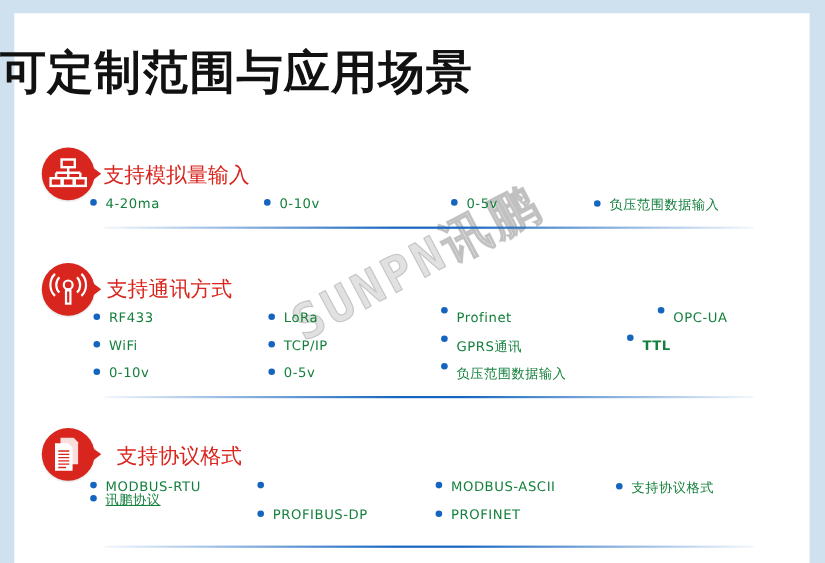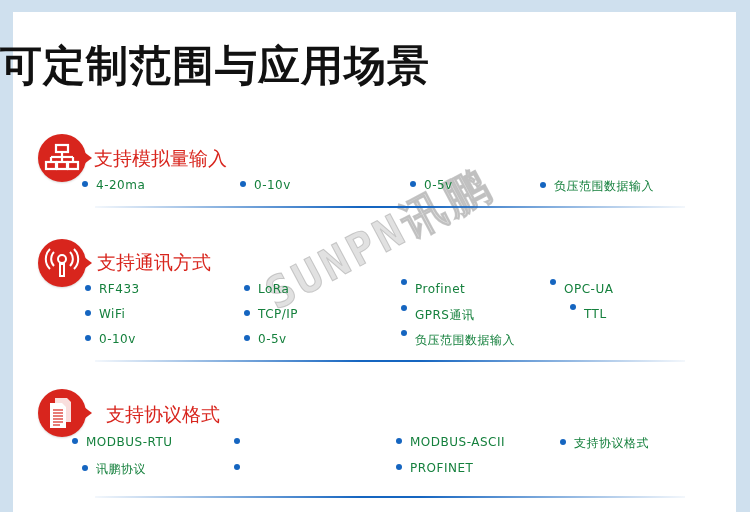--- a/index.html
+++ b/index.html
@@ -95,26 +95,26 @@
       <path d="M32 13 A10 10 0 0 1 32 27"></path>
       <path d="M36 10 A14 14 0 0 1 36 30"></path>
     </g>
   </svg>
 </div>
 <div class="section-title" style="left:97px; top:250px;">支持通讯方式</div>
 
 <div class="item" style="left:85px; top:282px;text-align:center;"><span class="dot"></span><span>RF433</span></div>
 <div class="item" style="left:244px; top:282px;"><span class="dot"></span><span>LoRa</span></div>
 <div class="item" style="left:401px; top:282px;"><span class="dot high"></span><span>Profinet</span></div>
-<div class="item" style="left:550px; top:282px;"><span class="dot high"></span><span>OPC-UA</span></div>
+<div class="item" style="left:598px; top:282px;"><span class="dot high"></span><span>OPC-UA</span></div>
 
 <div class="item" style="left:85px; top:307px;"><span class="dot"></span><span>WiFi</span></div>
 <div class="item" style="left:244px; top:307px;"><span class="dot"></span><span>TCP/IP</span></div>
 <div class="item" style="left:401px; top:307px;"><span class="dot high"></span><span>GPRS通讯</span></div>
-<div class="item" style="left:570px; top:307px;"><span class="dot high"></span><span>TTL</span></div>
+<div class="item" style="left:570px; top:307px;font-weight:bold;"><span class="dot high"></span><span>TTL</span></div>
 
 <div class="item" style="left:85px; top:332px;"><span class="dot"></span><span>0-10v</span></div>
 <div class="item" style="left:244px; top:332px;"><span class="dot"></span><span>0-5v</span></div>
 <div class="item" style="left:401px; top:332px;"><span class="dot high"></span><span>负压范围数据输入</span></div>
 
 <div class="divider" style="top:360px;"></div>
 
 <div class="section-icon" style="left:38px; top:389px;">
   <svg width="48" height="48" viewBox="0 0 48 48">
     <g fill="#fff">
@@ -126,22 +126,22 @@
       <line x1="15" y1="24" x2="25" y2="24"></line>
       <line x1="15" y1="27" x2="25" y2="27"></line>
       <line x1="15" y1="30" x2="25" y2="30"></line>
       <line x1="15" y1="33" x2="25" y2="33"></line>
       <line x1="15" y1="36" x2="22" y2="36"></line>
     </g>
   </svg>
 </div>
 <div class="section-title" style="left:94px; top:402px;margin-left:12px;">支持协议格式</div>
 
-<div class="item" style="left:72px; top:435px;"><span class="dot"></span><span>MODBUS-RTU</span></div>
+<div class="item" style="left:82px; top:435px;"><span class="dot"></span><span>MODBUS-RTU</span></div>
 <div class="item" style="left:234px; top:435px;"><span class="dot"></span></div>
 <div class="item" style="left:396px; top:435px;"><span class="dot"></span><span>MODBUS-ASCII</span></div>
 <div class="item" style="left:560px; top:435px;"><span class="dot"></span><span>支持协议格式</span></div>
 
-<div class="item" style="left:82px; top:461px;"><span class="dot"></span><span>讯鹏协议</span></div>
-<div class="item" style="left:234px; top:461px;"><span class="dot"></span></div>
+<div class="item" style="left:82px; top:446px;text-decoration:underline;"><span class="dot"></span><span>讯鹏协议</span></div>
+<div class="item" style="left:234px; top:461px;"><span class="dot"></span><span>PROFIBUS-DP</span></div>
 <div class="item" style="left:396px; top:461px;"><span class="dot"></span><span>PROFINET</span></div>
 
 <div class="divider" style="top:496px;"></div>
 
 </body></html>

